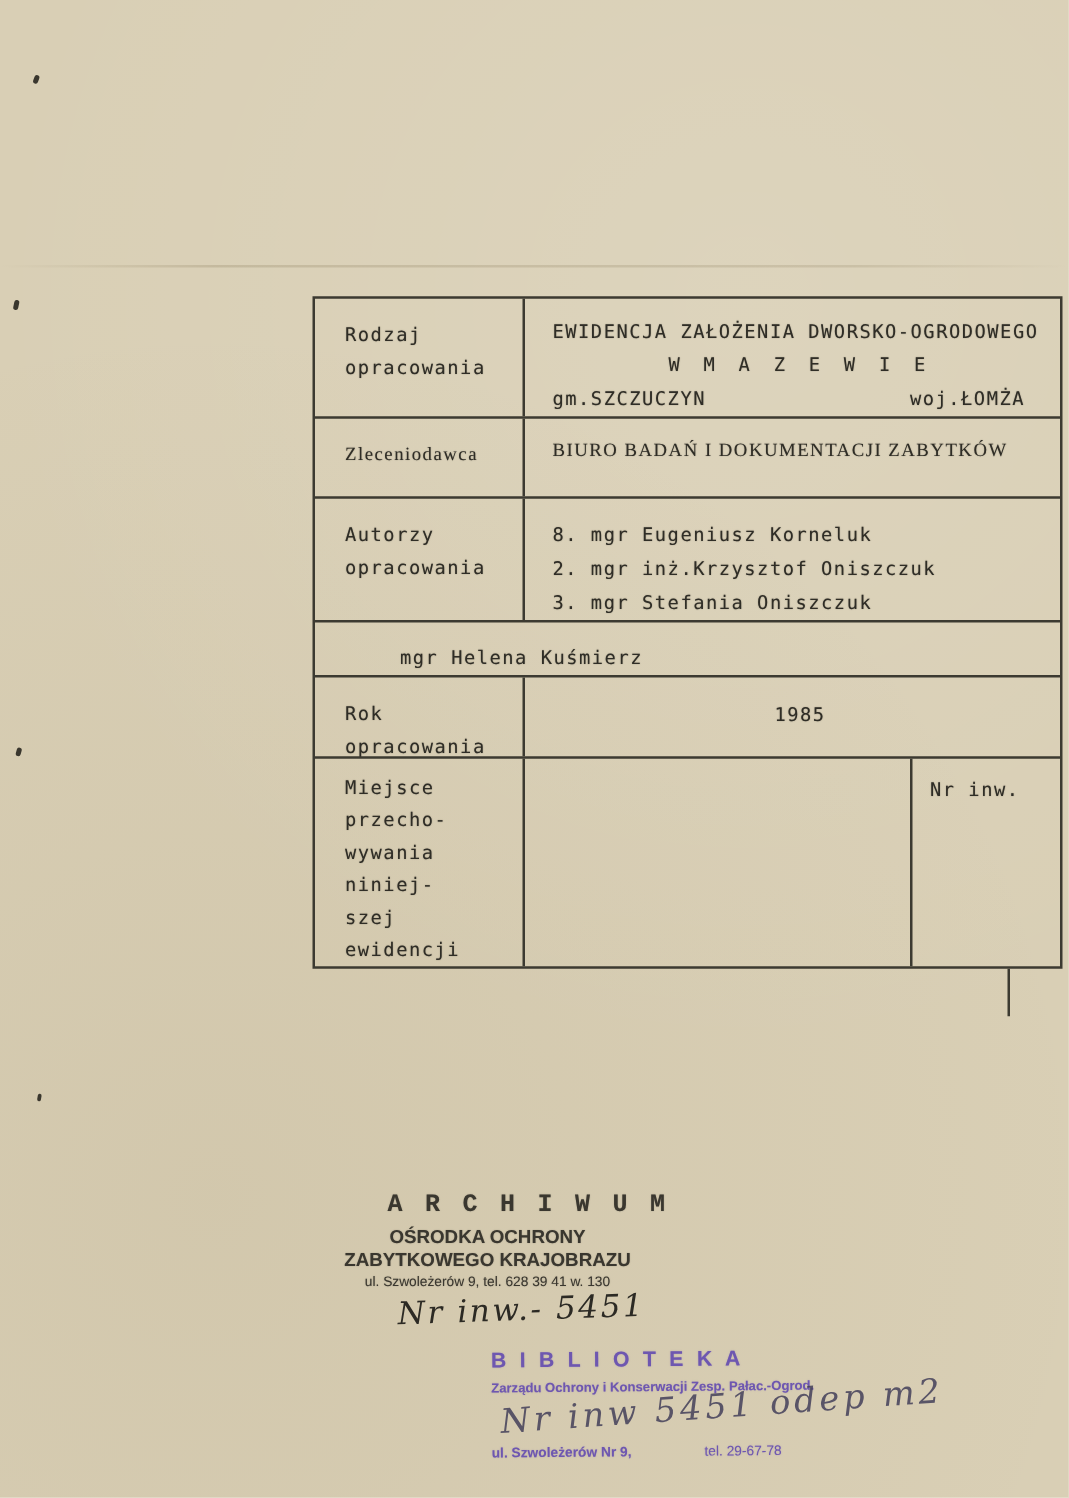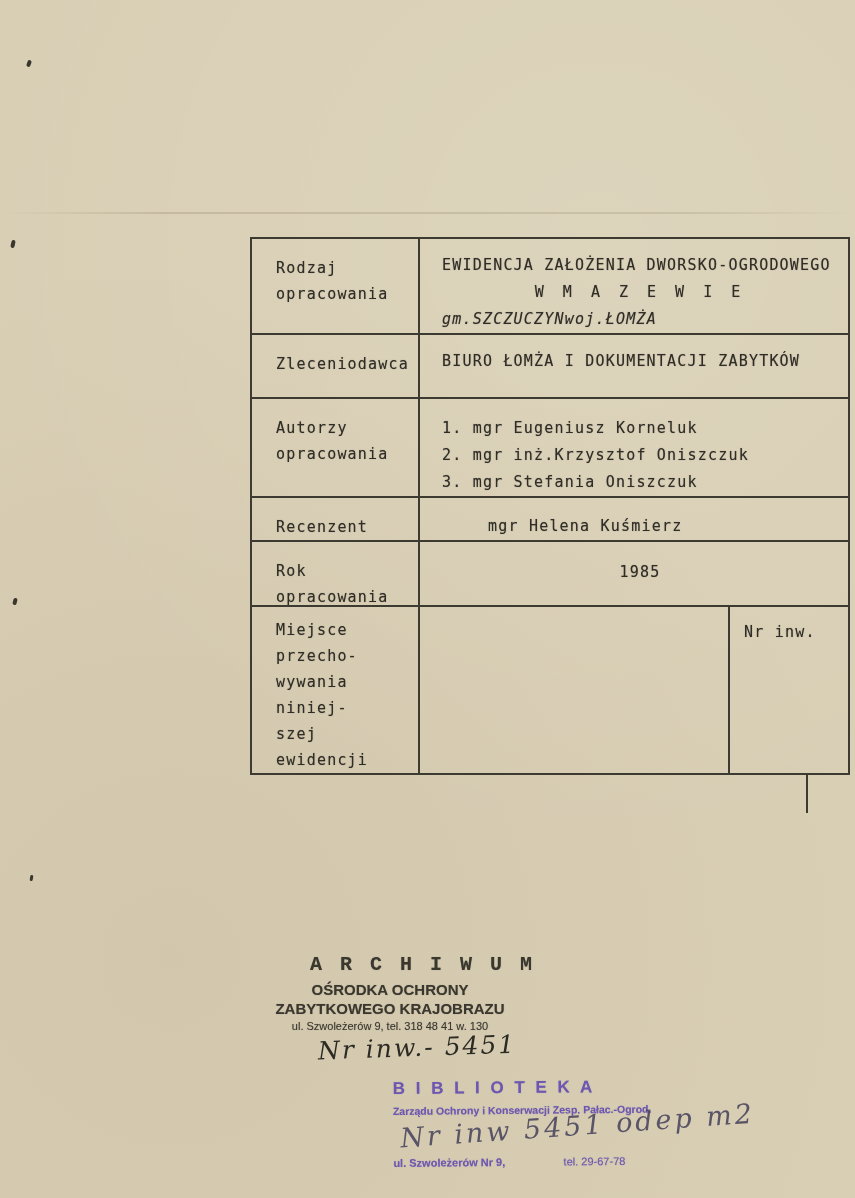--- a/index.html
+++ b/index.html
@@ -33,21 +33,21 @@
   }
   .row { display:flex; box-sizing:border-box; }
   .row + .row { border-top:2px solid #3c3a31; }
   .cell { box-sizing:border-box; }
   .label-cell {
     width:168px; border-right:2px solid #3c3a31;
     padding:16px 8px 0 24px; line-height:26px;
   }
   .content-cell { flex:1; padding:13px 10px 0 22px; line-height:27px; }
   .center { text-align:center; }
-  .spread { display:flex; padding-right:18px;font-style:italic; }
+  .spread { display:flex; justify-content:space-between; padding-right:18px; }
   .titleline2 { letter-spacing:5px; }
   .nrinw-cell { width:120px; border-left:2px solid #3c3a31; padding:16px 0 0 14px; }
   .stray-line { position:absolute; left:806px; top:775px; width:2px; height:38px; background:#3c3a31; }
 
   
   .arch-stamp {
     position:absolute; left:245px; top:953px; width:290px;
     text-align:center; color:#3a372f;
     font-family:"Liberation Sans", sans-serif;
     text-shadow:0 0 1px rgba(58,55,47,0.4);
@@ -104,45 +104,42 @@
       <div class="cell content-cell">
         <div>EWIDENCJA ZAŁOŻENIA DWORSKO-OGRODOWEGO</div>
         <div class="center titleline2">W M A Z E W I E</div>
         <div class="spread">
           <span>gm.SZCZUCZYN</span>
           <span>woj.ŁOMŻA</span>
         </div>
       </div>
     </div>
 
-    <div class="row" style="height:82px;">
+    <div class="row" style="height:82px;font-family:Liberation Serif, serif;">
       <div class="cell label-cell">
         <div>Zleceniodawca</div>
       </div>
       <div class="cell content-cell">
-        <div>BIURO ŁOMŻA I DOKUMENTACJI ZABYTKÓW</div>
+        <div>BIURO BADAŃ I DOKUMENTACJI ZABYTKÓW</div>
       </div>
     </div>
 
     <div class="row" style="height:105px;">
       <div class="cell label-cell">
         <div>Autorzy</div>
         <div>opracowania</div>
       </div>
       <div class="cell content-cell" style="padding-top:16px;">
-        <div>1. mgr Eugeniusz Korneluk</div>
+        <div>8. mgr Eugeniusz Korneluk</div>
         <div>2. mgr inż.Krzysztof Oniszczuk</div>
         <div>3. mgr Stefania Oniszczuk</div>
       </div>
     </div>
 
     <div class="row" style="height:55px;">
-      <div class="cell label-cell">
-        <div>Recenzent</div>
-      </div>
       <div class="cell content-cell" style="padding-left:68px; padding-top:15px;">
         <div>mgr Helena Kuśmierz</div>
       </div>
     </div>
 
     <div class="row" style="height:65px;">
       <div class="cell label-cell">
         <div>Rok</div>
         <div>opracowania</div>
       </div>
@@ -164,21 +161,21 @@
     </div>
 
   </div>
 
   <div class="stray-line"></div>
 
   <div class="arch-stamp">
     <div class="arch-l1">A R C H I W U M</div>
     <div class="arch-l2">OŚRODKA OCHRONY</div>
     <div class="arch-l3">ZABYTKOWEGO KRAJOBRAZU</div>
-    <div class="arch-l4">ul. Szwoleżerów 9, tel. 318 48 41 w. 130</div>
+    <div class="arch-l4">ul. Szwoleżerów 9, tel. 628 39 41 w. 130</div>
   </div>
 
   <div class="hand-nrinw">Nr inw.- 5451</div>
 
   <div class="lib-stamp">
     <div class="lib-title">B I B L I O T E K A</div>
     <div class="lib-l2">Zarządu Ochrony i Konserwacji Zesp. Pałac.-Ogrod.</div>
     <div class="lib-bottom">
       <span class="lib-addr">ul. Szwoleżerów Nr 9,</span>
       <span>tel. 29-67-78</span>

